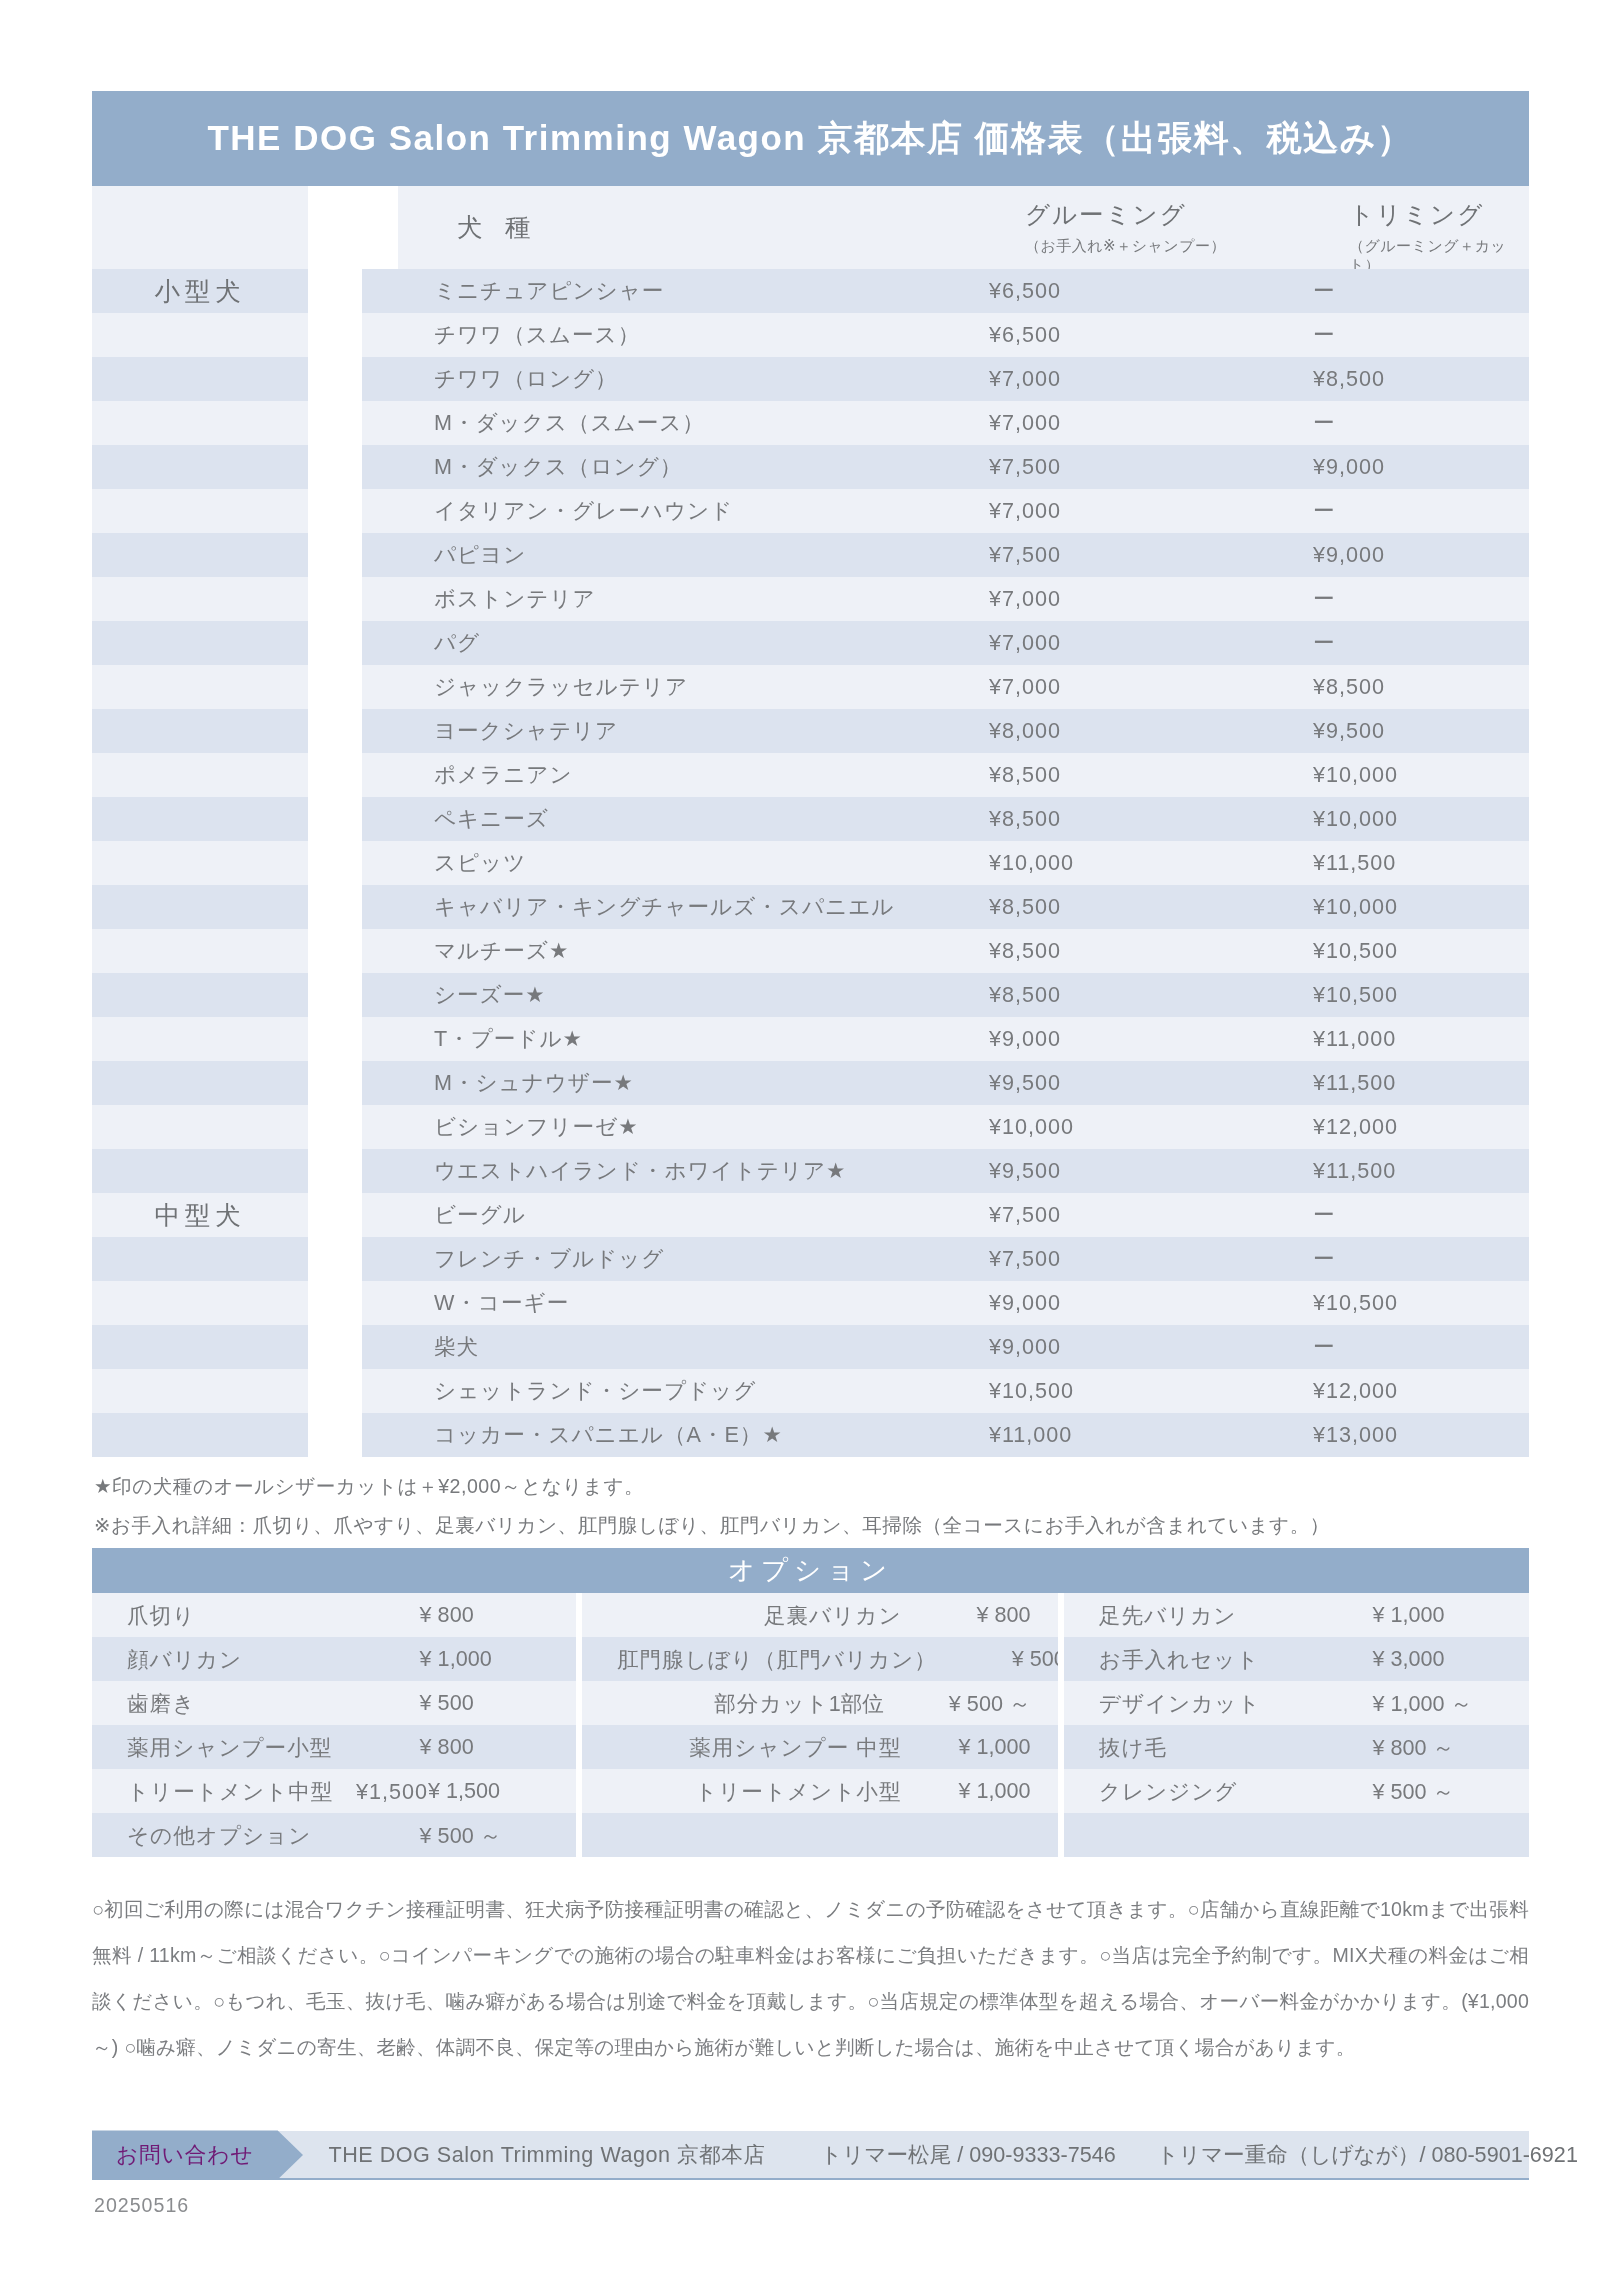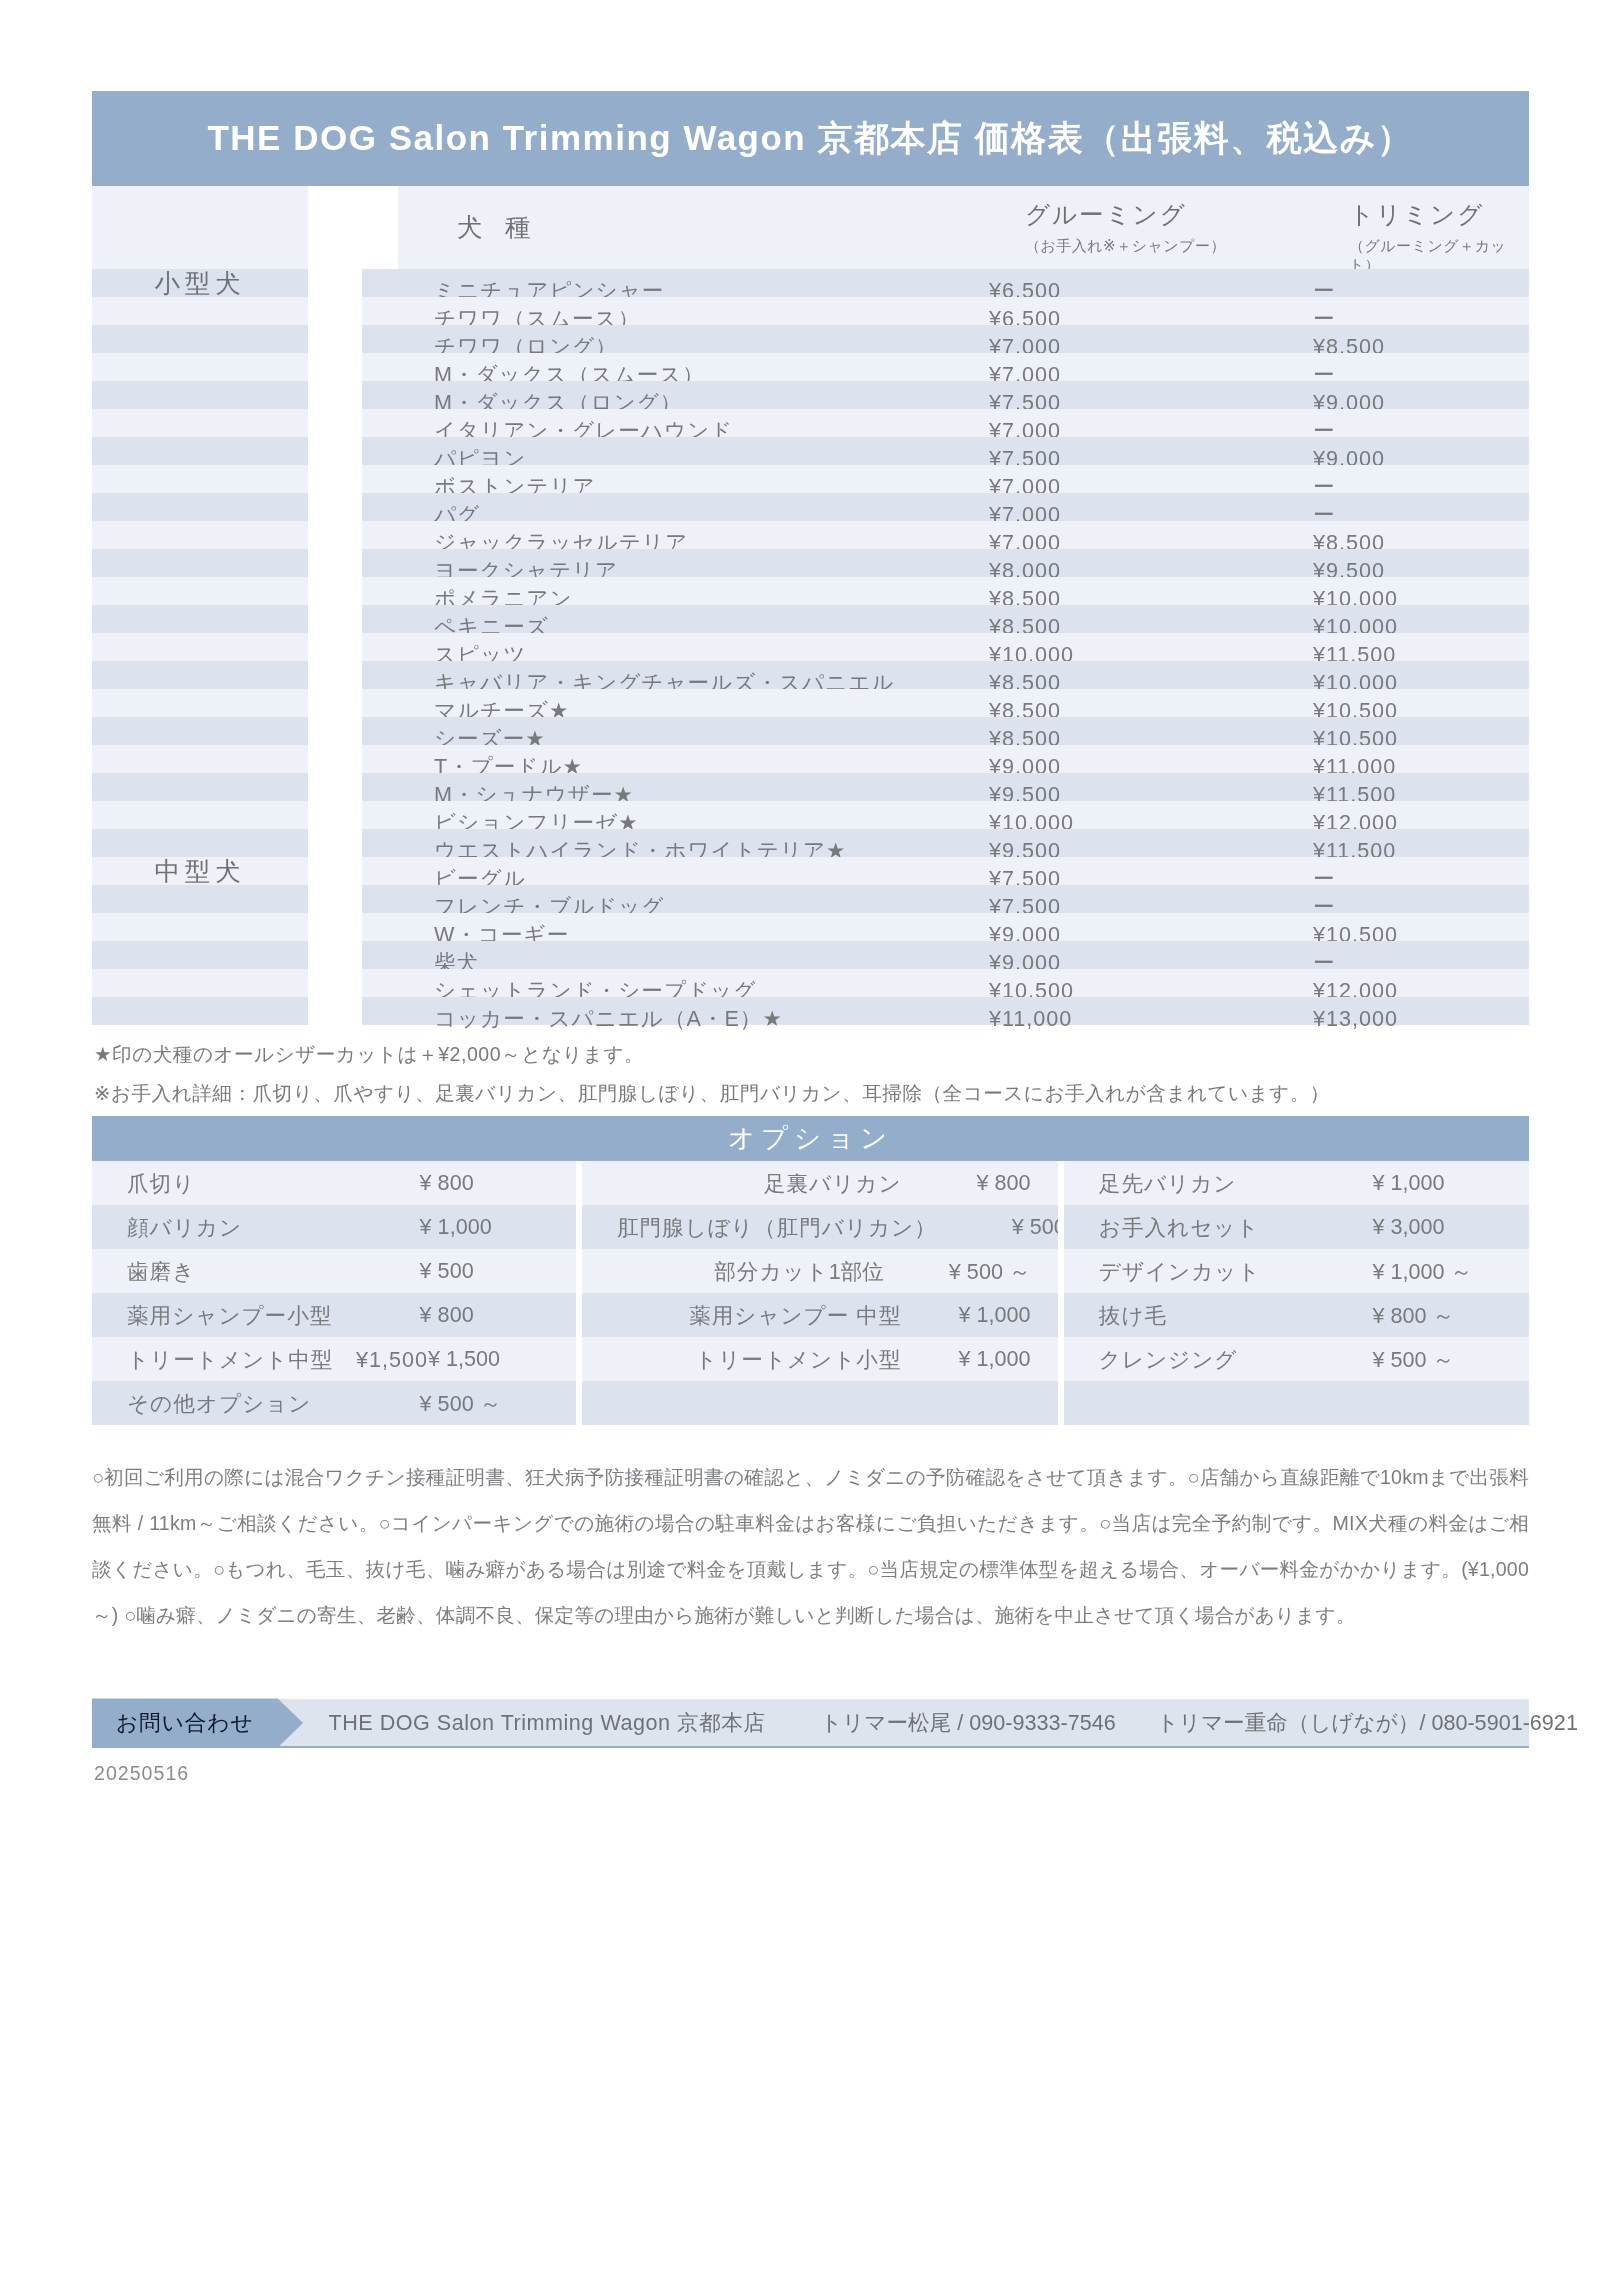--- a/index.html
+++ b/index.html
@@ -34,21 +34,21 @@
   .vgap{ width:5.9px; flex:0 0 5.9px; background:#fff; }
   .content-cell{ flex:1; position:relative; }
   .thead .cat-cell,.thead .content-cell{ background:var(--stripe-light); }
   .col-breed{ position:absolute; left:59px; top:0; height:83px; line-height:83px;
     font-size:25.5px; letter-spacing:7.8px; color:var(--text-dark); }
   .col-blk{ position:absolute; top:12px; }
   .col-blk .main{ font-size:24.5px; letter-spacing:2px; color:var(--text-dark); display:block; }
   .col-blk .sub{ font-size:15px; letter-spacing:0.5px; color:var(--text); display:block; margin-top:5.9px; }
   .col-groom{ left:627px; } .col-trim{ left:951px; }
 
-  .trow{ display:flex; width:1437px; height:28px;gap:24px; }
+  .trow{ display:flex; width:1437px; height:44px;gap:24px; }
   .trow.dark .cat-cell,.trow.dark .content-cell{ background:var(--stripe-dark); }
   .trow.light .cat-cell,.trow.light .content-cell{ background:var(--stripe-light); }
   .cat-label{ font-size:25.5px; letter-spacing:4.9px; color:var(--text-dark); }
   .content-cell .cellspan{ position:absolute; top:0; height:44px; line-height:44px;
     font-size:21.6px; letter-spacing:1px; white-space:nowrap; }
   .b-name{ left:72px; } .b-groom{ left:627px; } .b-trim{ left:951px; }
 
   
   .note{ width:1437px; margin:15.7px 0 0 2px; font-size:19.6px; letter-spacing:0.5px; }
   .note + .note{ margin-top:12.7px; }
@@ -75,21 +75,21 @@
     width:1437px; margin-top:29px; font-size:19.6px; line-height:46px;
     text-align:justify; letter-spacing:0.2px; color:#7b7d80;
   }
 
   
   .footer-bar{
     margin-top:61px; width:1437px; height:49px; background:var(--bar-bg);
     border-bottom:2.9px solid var(--accent); display:flex; align-items:center;
   }
   .contact-tag{
-    width:211px; height:49px; flex:0 0 211px; background:var(--accent); color:#0f172a;
+    width:211px; height:49px; flex:0 0 211px; background:var(--accent); color:#701a75;
     clip-path:polygon(0 0,88% 0,100% 50%,88% 100%,0 100%);
     display:flex; align-items:center; justify-content:center;
     padding-right:25.5px; font-size:21.6px; letter-spacing:1px;
   }
   .store{ margin-left:25.5px; font-size:21.6px; letter-spacing:0.5px; color:var(--text-dark); white-space:nowrap; }
   .fdiv{ width:2px; height:33px; background:#9db1ca; margin:0 27.4px; }
   .phones{ display:flex; gap:41px; font-size:21.6px; color:var(--text-dark); white-space:nowrap; }
 
   .date{ margin:13.7px 0 0 2px; font-size:19.6px; color:#8a8c8f; letter-spacing:1px; }
 </style>

